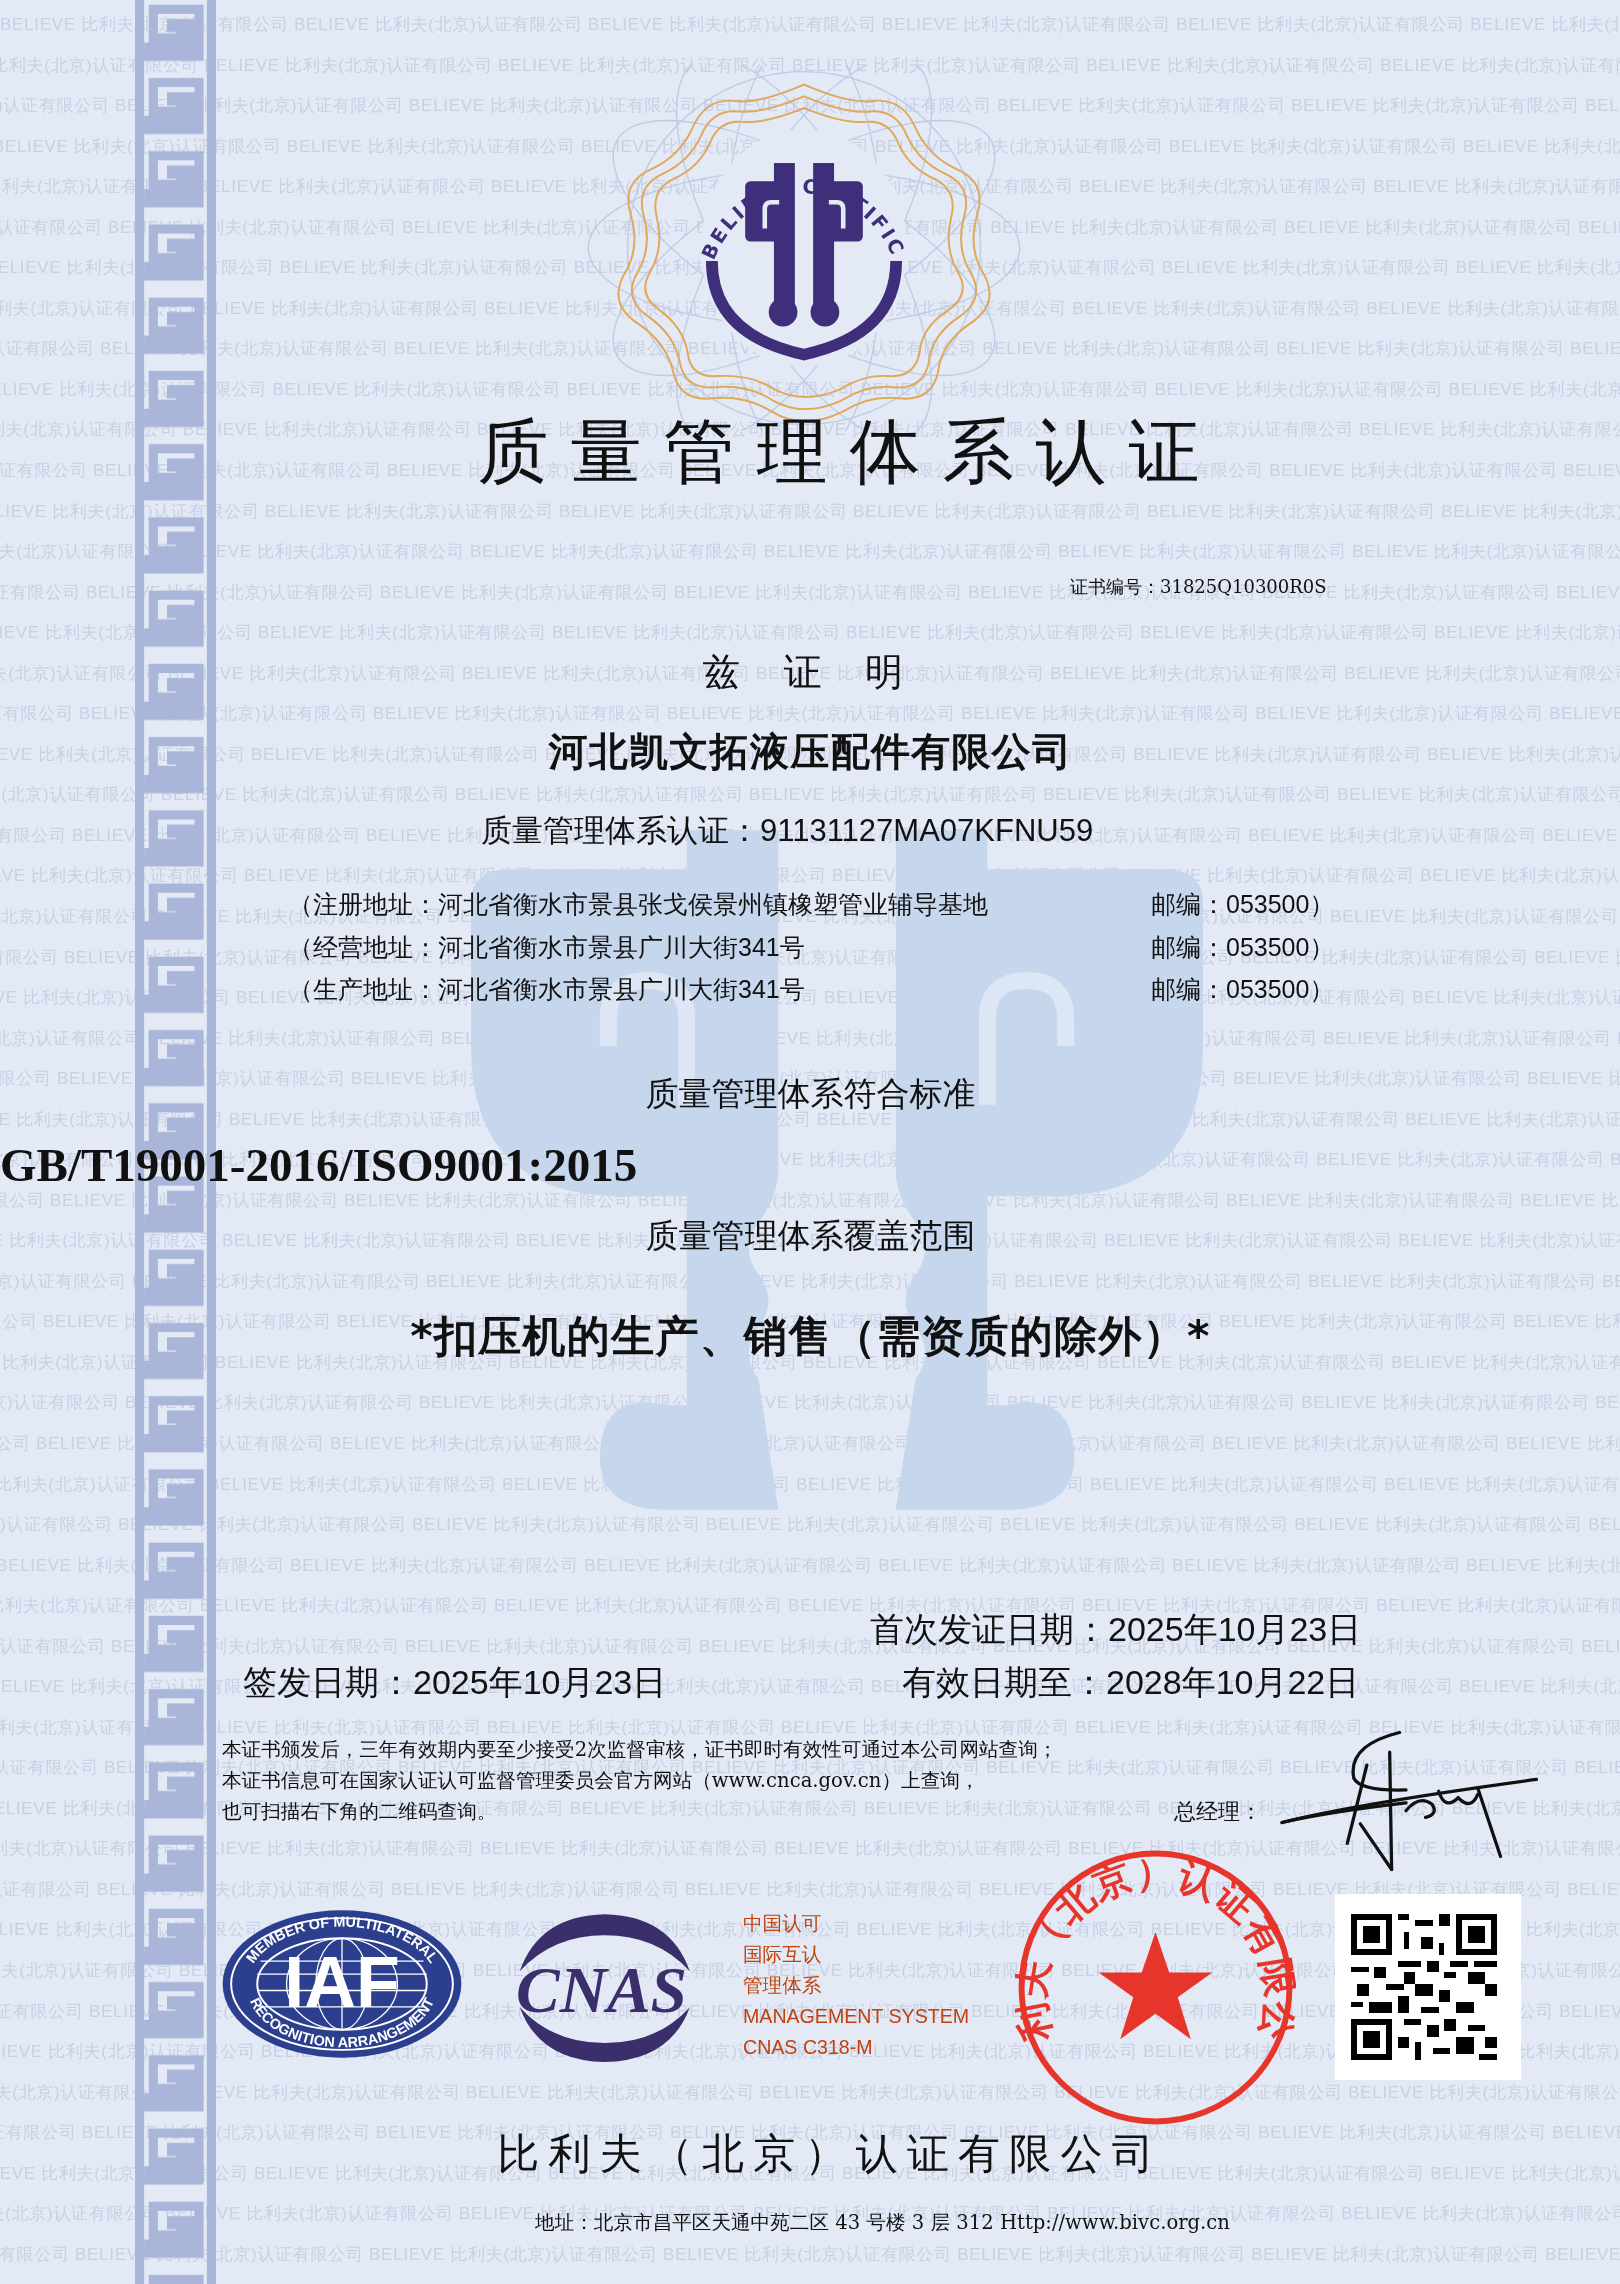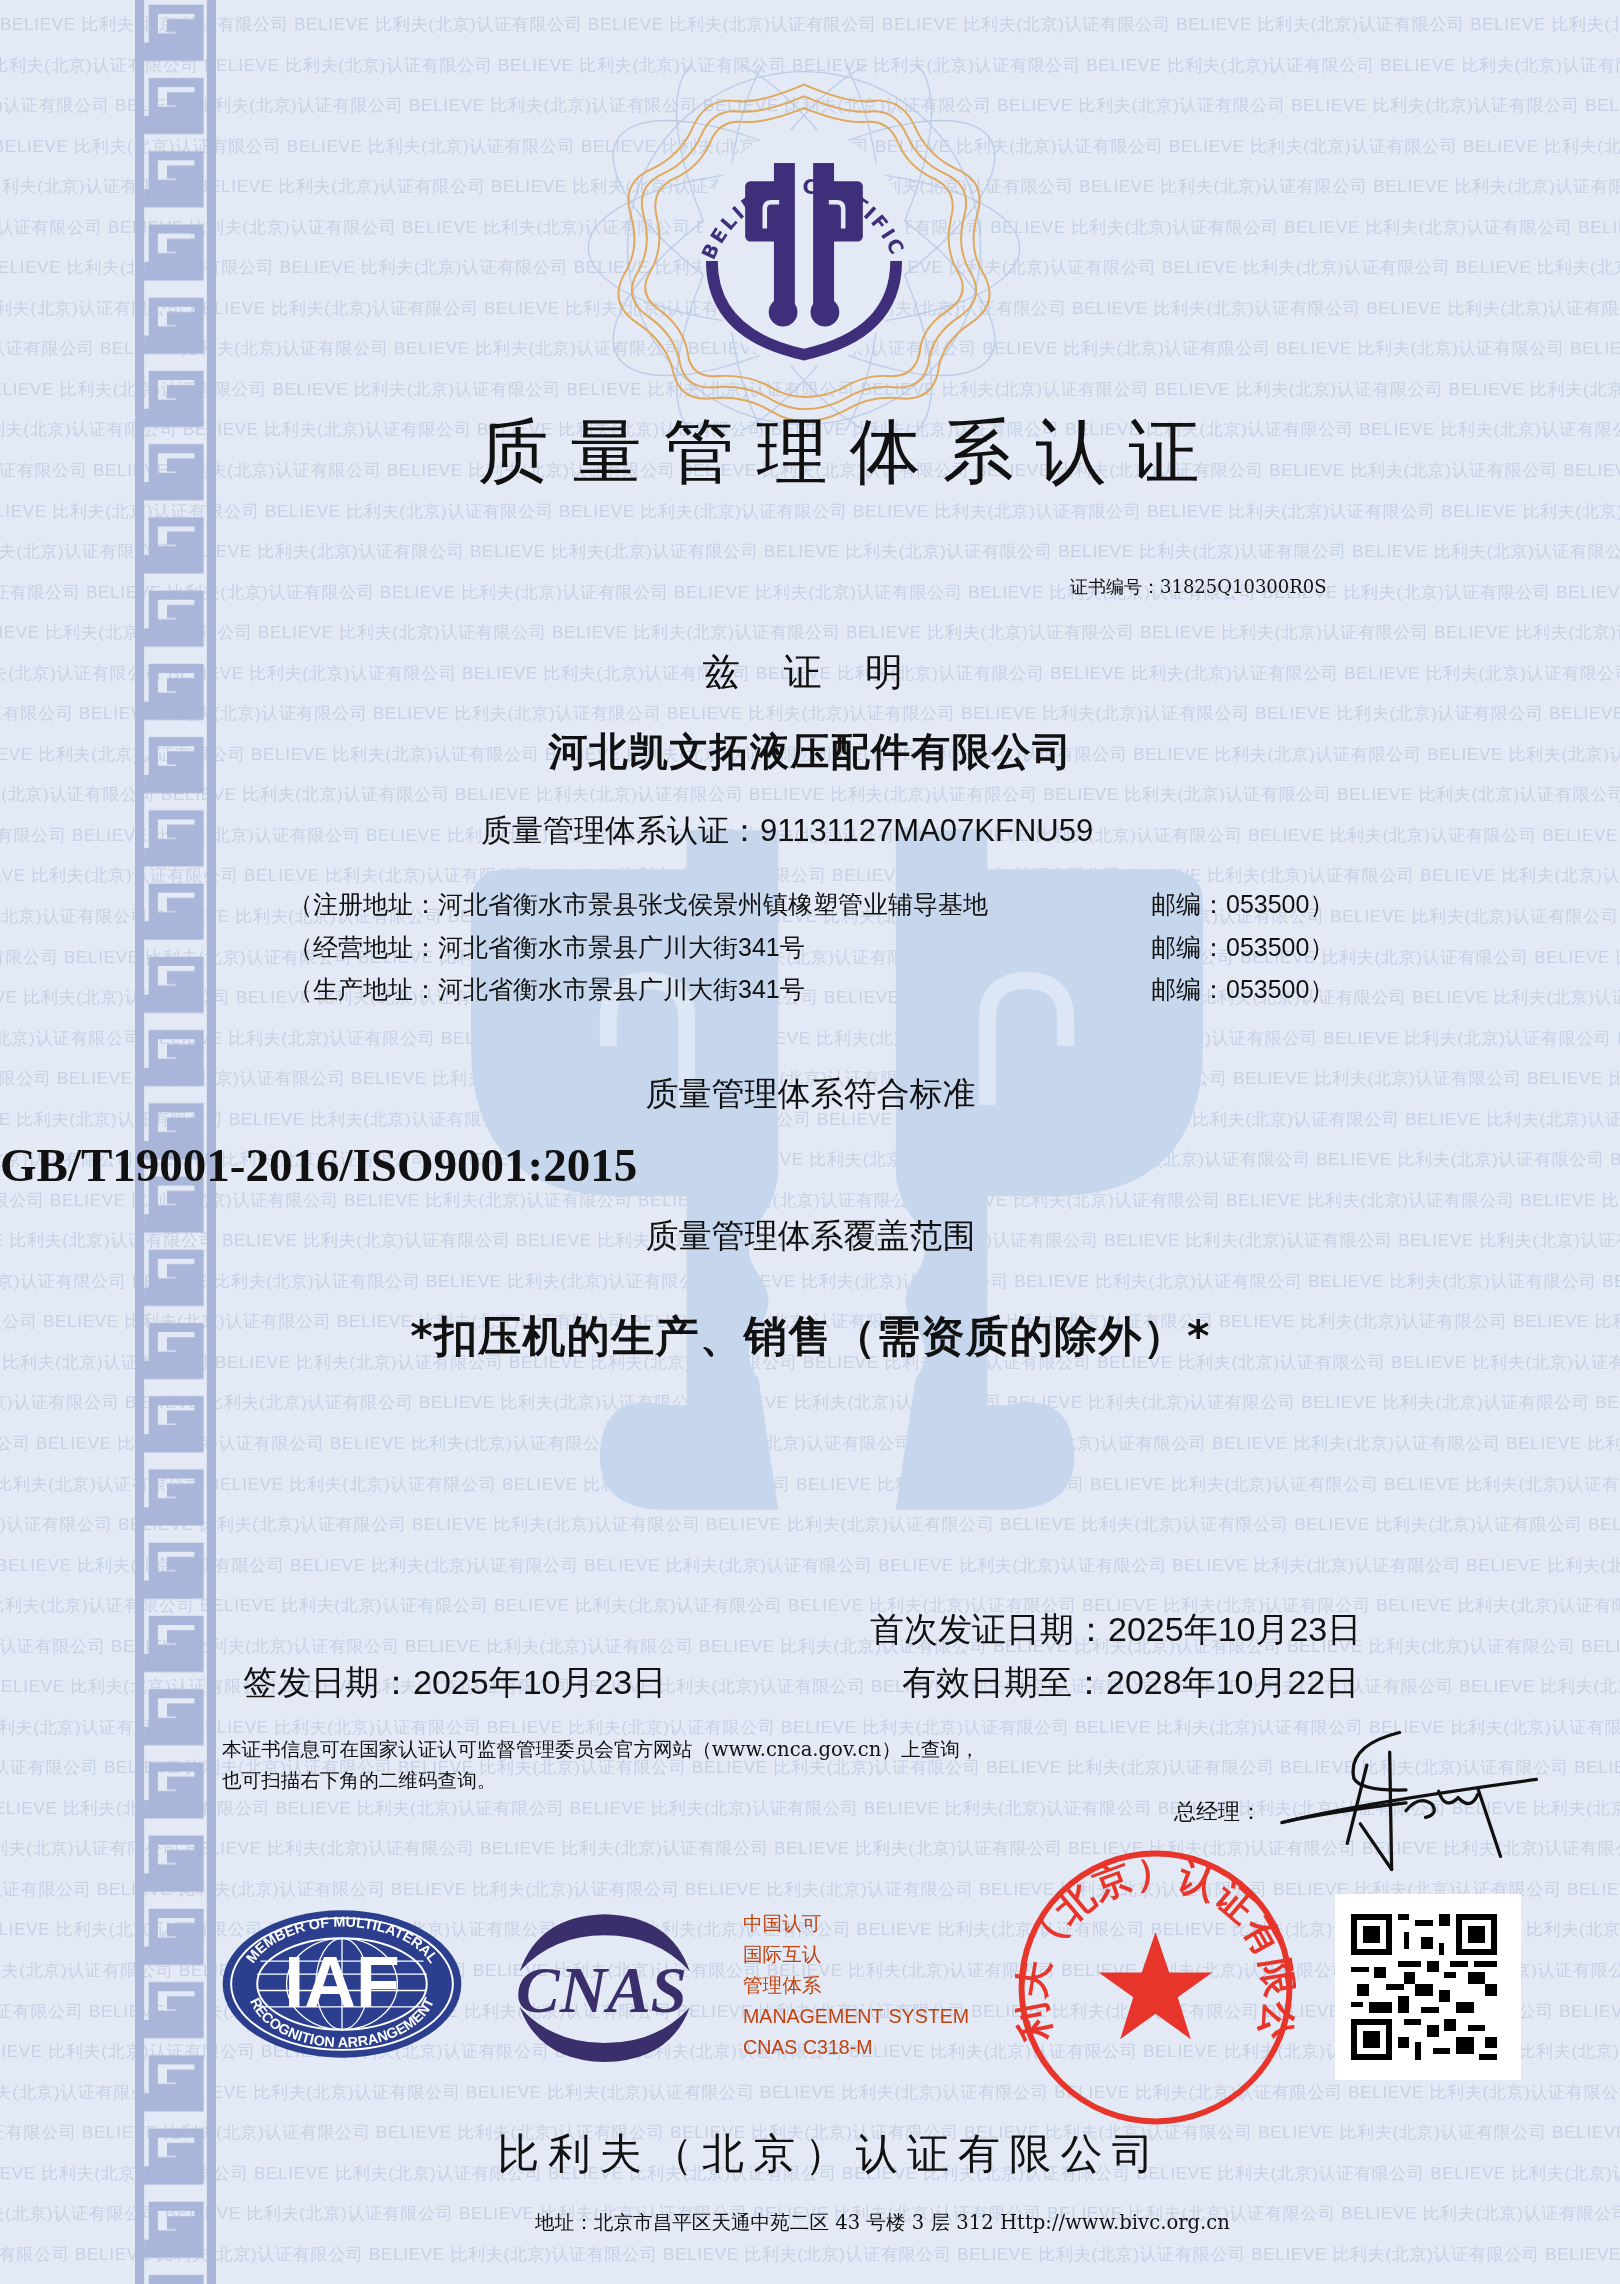--- a/index.html
+++ b/index.html
@@ -248,20 +248,21 @@
   <span>首次发证日期：</span><span>2025年10月23日</span>
 </div>
 <div class="date" style="left:243px; top:1660px">
   <span>签发日期：</span><span>2025年10月23日</span>
 </div>
 <div class="date" style="left:902px; top:1660px">
   <span>有效日期至：</span><span>2028年10月22日</span>
 </div>
 
 <div class="notes">
+  <div>本证书颁发后，三年有效期内要至少接受2次监督审核，证书即时有效性可通过本公司网站查询；</div>
   <div>本证书信息可在国家认证认可监督管理委员会官方网站（www.cnca.gov.cn）上查询，</div>
   <div>也可扫描右下角的二维码查询。</div>
 </div>
 
 <div class="gm-label">总经理：</div>
 <svg class="signature" viewBox="0 0 420 230">
   <g fill="none" stroke="#111" stroke-width="5" stroke-linecap="round">
     <path d="M10 148 Q120 120 400 82"></path>
     <path d="M10 148 Q80 132 200 118"></path>
     <path d="M190 10 Q110 30 120 80 Q130 100 200 98"></path>

